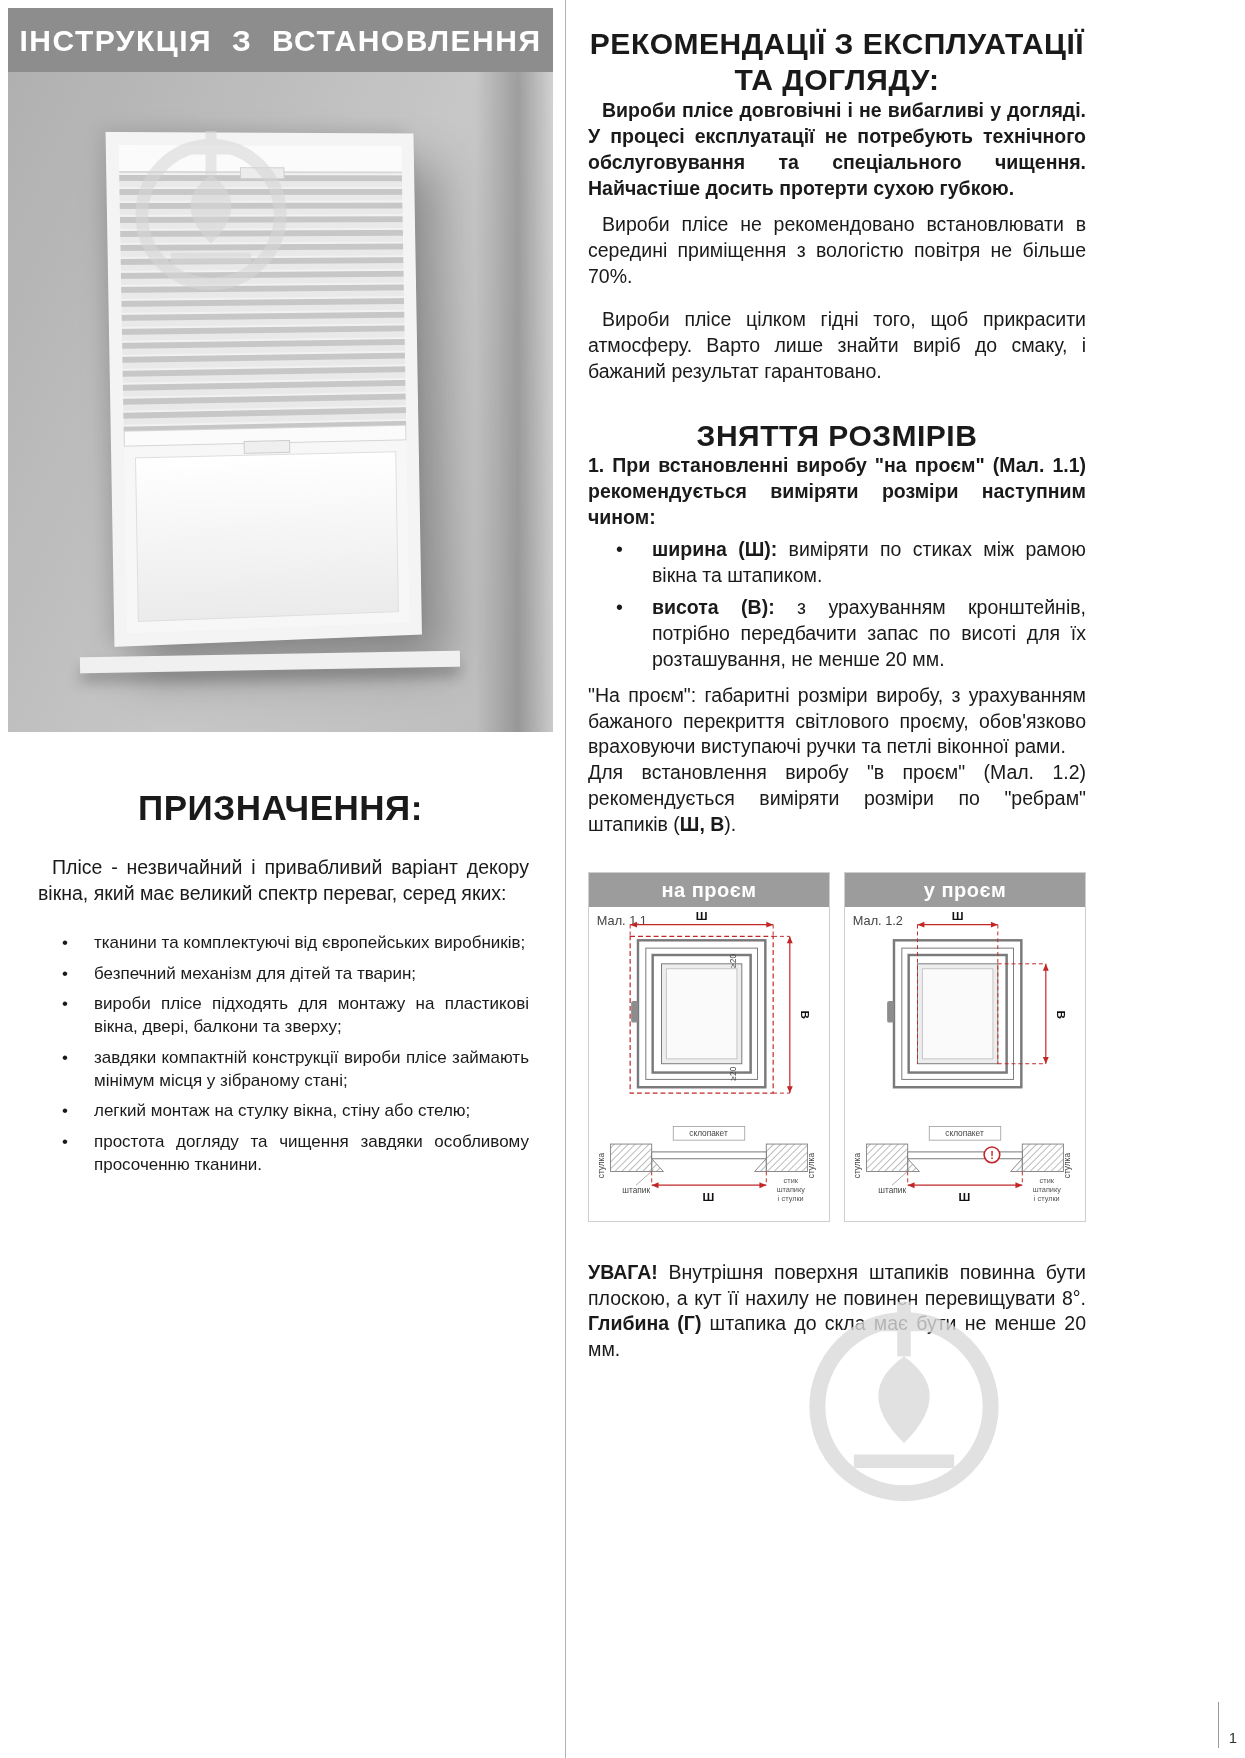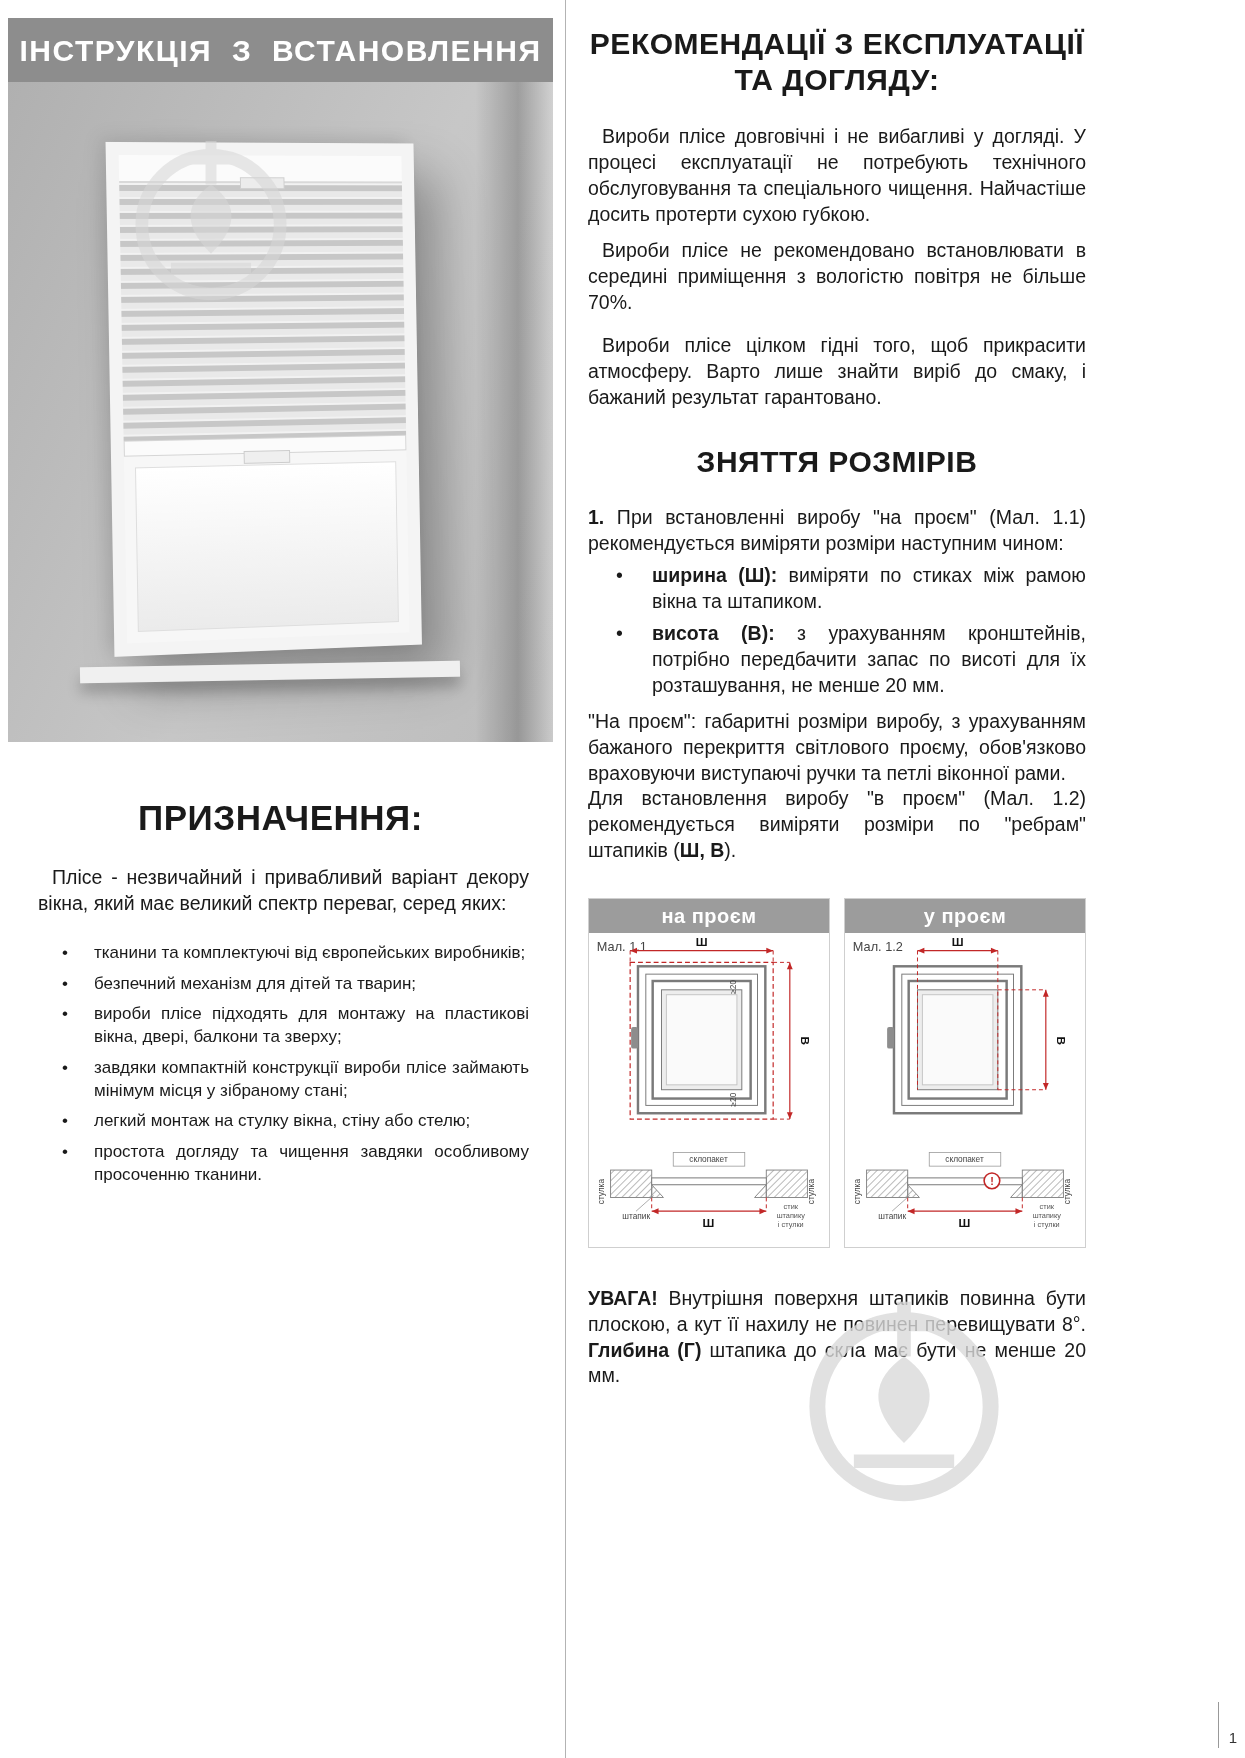--- a/index.html
+++ b/index.html
@@ -1,21 +1,21 @@
 <!DOCTYPE html>
 <html><head>
 <meta charset="utf-8">
 <style>
   html,body{margin:0;padding:0;background:#fff;}
   .page{position:relative;width:1245px;height:1758px;background:#fff;overflow:hidden;
         font-family:"Liberation Sans",sans-serif;color:#1a1a1a;}
   .v-divider{position:absolute;left:565px;top:0;width:1px;height:100%;background:#b3b3b3;}
 
   
-  .col-left{position:absolute;left:8px;top:18px;width:545px;}
+  .col-left{position:absolute;left:8px;top:8px;width:545px;}
   .left-header{background:#8d8d8d;color:#fff;text-align:center;padding:14px 6px 12px 6px;}
   .left-header .hl{font-size:30px;font-weight:bold;letter-spacing:1.5px;word-spacing:10px;line-height:1.25;}
   .photo{position:relative;width:545px;height:660px;overflow:hidden;
          background:linear-gradient(115deg,#b0b0b0 0%,#c7c7c7 55%,#bcbcbc 100%);}
   .photo .corner{position:absolute;right:0;top:0;width:78px;height:100%;
          background:linear-gradient(to right,rgba(0,0,0,0) 0%,rgba(0,0,0,0.20) 55%,rgba(255,255,255,0.22) 100%);}
   .window{position:absolute;left:102px;top:60px;width:318px;height:515px;background:#f4f4f4;
           border:13px solid #f4f4f4;box-sizing:border-box;display:flex;flex-direction:column;
           transform:perspective(1200px) rotateY(6deg) rotate(-1deg);transform-origin:left center;
           box-shadow:24px 32px 48px rgba(0,0,0,0.30),-6px -4px 18px rgba(0,0,0,0.10);}
@@ -39,21 +39,21 @@
   .left-intro{margin:26px 24px 0 30px;font-size:19.5px;line-height:1.34;text-align:justify;text-indent:14px;}
   .left-bullets{list-style:none;margin:26px 24px 0 52px;padding:0;font-size:17px;line-height:1.34;}
   .left-bullets li{position:relative;padding-left:34px;margin-bottom:8px;text-align:justify;}
   .left-bullets li::before{content:"•";position:absolute;left:2px;top:0;}
 
   
   .col-right{position:absolute;left:588px;top:26px;width:498px;}
   .r-title{text-align:center;font-size:30px;font-weight:bold;letter-spacing:.5px;line-height:1.2;margin:0;}
   .r-par{font-size:19.5px;line-height:1.33;text-align:justify;margin:0 0 0 0;}
   .indent{text-indent:14px;}
-  .mt18{margin-top:18px;} .mt10{margin-top:10px;} .mt26{margin-top:26px;}
+  .mt18{margin-top:18px;} .mt10{margin-top:10px;} .mt26{font-weight:bold;}
   .sec-title{text-align:center;font-size:30px;font-weight:bold;margin:34px 0 0 0;letter-spacing:.5px;}
   .r-bullets{list-style:none;margin:6px 0 0 26px;padding:0;font-size:19.5px;line-height:1.33;}
   .r-bullets li{position:relative;padding-left:38px;margin-top:6px;text-align:justify;}
   .r-bullets li::before{content:"•";position:absolute;left:2px;top:0;}
 
   .diagrams{display:flex;gap:14px;margin-top:34px;}
   .dbox{width:242px;border:1px solid #cfcfcf;background:#fff;}
   .dbox-header{height:34px;background:#9c9c9c;color:#fff;font-size:20px;font-weight:bold;
                display:flex;align-items:center;justify-content:center;letter-spacing:.5px;}
   .diag-svg{display:block;width:100%;height:auto;background:#fff;}

